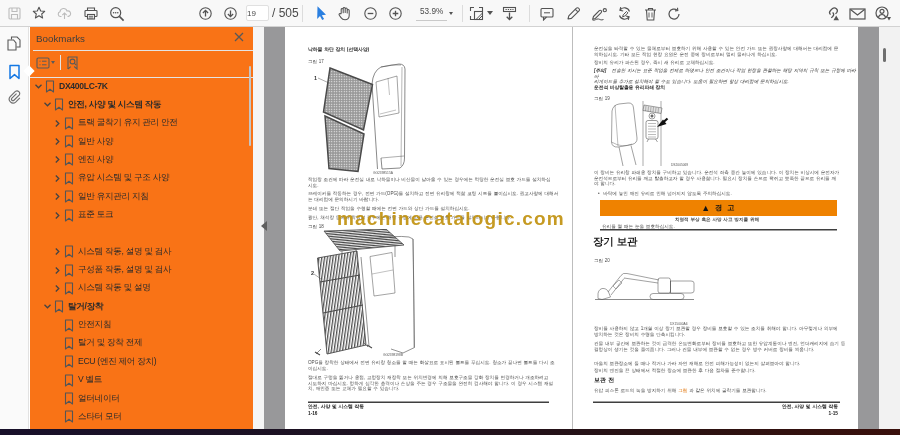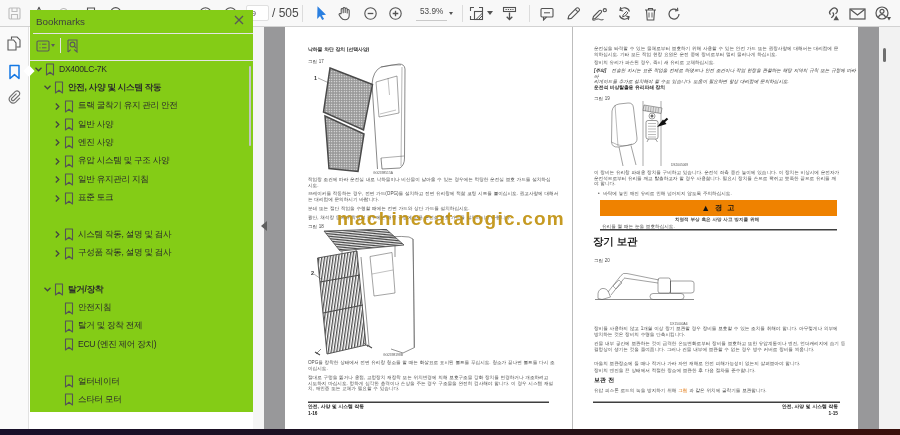--- a/index.html
+++ b/index.html
@@ -2,21 +2,21 @@
 <html><head><meta charset="utf-8">
 <style>
 *{margin:0;padding:0;box-sizing:border-box}
 html,body{width:900px;height:435px;overflow:hidden}
 body{font-family:"Liberation Sans",sans-serif;position:relative;background:#fff}
 .a{position:absolute}
 svg{display:block}
 .tb{position:absolute;left:0;top:0;width:900px;height:27px;background:#f8f8f8;border-bottom:1px solid #d2d2d2}
 .sep{position:absolute;top:5px;width:1px;height:17px;background:#dcdcdc}
 .strip{position:absolute;left:0;top:27px;width:29px;height:402px;background:#fafafa;border-right:1px solid #e2e2e2}
-.panel{position:absolute;left:30px;top:10px;width:223px;height:402px;background:#84cc16}
+.panel{position:absolute;left:30px;top:27px;width:223px;height:402px;background:#f97316}
 .sbtrack{position:absolute;left:253px;top:27px;width:11px;height:402px;background:#f5f5f5}
 .doc{position:absolute;left:264px;top:27px;width:615px;height:402px;background:#98989a}
 .rtrack{position:absolute;left:879px;top:27px;width:21px;height:402px;background:#f2f2f2}
 .page{position:absolute;top:27px;height:402px;background:#fff;overflow:hidden}
 .pc{position:absolute;left:0;top:0;transform:scale(.5);transform-origin:0 0}
 .pc .a{color:#4a4a4a;font-size:9.2px;line-height:11.2px;letter-spacing:0;word-spacing:1px}
 .row{position:absolute;left:0;width:223px;height:19px;white-space:nowrap}
 .row .txt{position:absolute;top:3.5px;font-size:8.6px;color:#2b2b2b;letter-spacing:-0.3px}
 .wm{position:absolute;left:337px;top:208px;font-size:19px;font-weight:bold;color:#c0900b;letter-spacing:1.2px;opacity:.9;white-space:nowrap}
 .bbar{position:absolute;left:0;top:429px;width:900px;height:6px;background:linear-gradient(90deg,#18102a,#1e1220 45%,#2a1212 75%,#3a100c)}
@@ -271,21 +271,21 @@
       <span class="a" style="left:4px;top:5px">
         <svg width="9" height="9" viewBox="0 0 9 9">
           <path d="M1.5 2.8l3 3 3-3" fill="none" stroke="#444" stroke-width="1.3"></path>
         </svg>
       </span>
       <span class="a" style="left:15px;top:3px">
         <svg width="10" height="13" viewBox="0 0 10 13">
           <path d="M1.5 1h7v11L5 9.2 1.5 12z" fill="none" stroke="#555" stroke-width="1.1" stroke-linejoin="round"></path>
         </svg>
       </span>
-      <span class="txt" style="left:29px;font-weight:normal">DX400LC-7K</span>
+      <span class="txt" style="left:29px;font-weight:bold">DX400LC-7K</span>
     </div>
 <div class="row" style="top:68.3px">
       <span class="a" style="left:13px;top:5px">
         <svg width="9" height="9" viewBox="0 0 9 9">
           <path d="M1.5 2.8l3 3 3-3" fill="none" stroke="#444" stroke-width="1.3"></path>
         </svg>
       </span>
       <span class="a" style="left:24px;top:3px">
         <svg width="10" height="13" viewBox="0 0 10 13">
           <path d="M1.5 1h7v11L5 9.2 1.5 12z" fill="none" stroke="#555" stroke-width="1.1" stroke-linejoin="round"></path>
@@ -390,20 +390,33 @@
           <path d="M2.8 1.5l3 3-3 3" fill="none" stroke="#444" stroke-width="1.3"></path>
         </svg>
       </span>
       <span class="a" style="left:34px;top:3px">
         <svg width="10" height="13" viewBox="0 0 10 13">
           <path d="M1.5 1h7v11L5 9.2 1.5 12z" fill="none" stroke="#555" stroke-width="1.1" stroke-linejoin="round"></path>
         </svg>
       </span>
       <span class="txt" style="left:48px;font-weight:normal">구성품 작동, 설명 및 검사</span>
     </div>
+<div class="row" style="top:251.9px">
+      <span class="a" style="left:23px;top:5px">
+        <svg width="9" height="9" viewBox="0 0 9 9">
+          <path d="M2.8 1.5l3 3-3 3" fill="none" stroke="#444" stroke-width="1.3"></path>
+        </svg>
+      </span>
+      <span class="a" style="left:34px;top:3px">
+        <svg width="10" height="13" viewBox="0 0 10 13">
+          <path d="M1.5 1h7v11L5 9.2 1.5 12z" fill="none" stroke="#555" stroke-width="1.1" stroke-linejoin="round"></path>
+        </svg>
+      </span>
+      <span class="txt" style="left:48px;font-weight:normal">시스템 작동 및 설명</span>
+    </div>
 <div class="row" style="top:270.2px">
       <span class="a" style="left:13px;top:5px">
         <svg width="9" height="9" viewBox="0 0 9 9">
           <path d="M1.5 2.8l3 3 3-3" fill="none" stroke="#444" stroke-width="1.3"></path>
         </svg>
       </span>
       <span class="a" style="left:24px;top:3px">
         <svg width="10" height="13" viewBox="0 0 10 13">
           <path d="M1.5 1h7v11L5 9.2 1.5 12z" fill="none" stroke="#555" stroke-width="1.1" stroke-linejoin="round"></path>
         </svg>
@@ -426,20 +439,28 @@
       </span>
       <span class="txt" style="left:48px;font-weight:normal">탈거 및 장착 전제</span>
     </div>
 <div class="row" style="top:325.2px">
       <span class="a" style="left:34px;top:3px">
         <svg width="10" height="13" viewBox="0 0 10 13">
           <path d="M1.5 1h7v11L5 9.2 1.5 12z" fill="none" stroke="#555" stroke-width="1.1" stroke-linejoin="round"></path>
         </svg>
       </span>
       <span class="txt" style="left:48px;font-weight:normal">ECU (엔진 제어 장치)</span>
+    </div>
+<div class="row" style="top:343.6px">
+      <span class="a" style="left:34px;top:3px">
+        <svg width="10" height="13" viewBox="0 0 10 13">
+          <path d="M1.5 1h7v11L5 9.2 1.5 12z" fill="none" stroke="#555" stroke-width="1.1" stroke-linejoin="round"></path>
+        </svg>
+      </span>
+      <span class="txt" style="left:48px;font-weight:normal">V 벨트</span>
     </div>
 <div class="row" style="top:362.0px">
       <span class="a" style="left:34px;top:3px">
         <svg width="10" height="13" viewBox="0 0 10 13">
           <path d="M1.5 1h7v11L5 9.2 1.5 12z" fill="none" stroke="#555" stroke-width="1.1" stroke-linejoin="round"></path>
         </svg>
       </span>
       <span class="txt" style="left:48px;font-weight:normal">얼터네이터</span>
     </div>
 <div class="row" style="top:380.3px">

